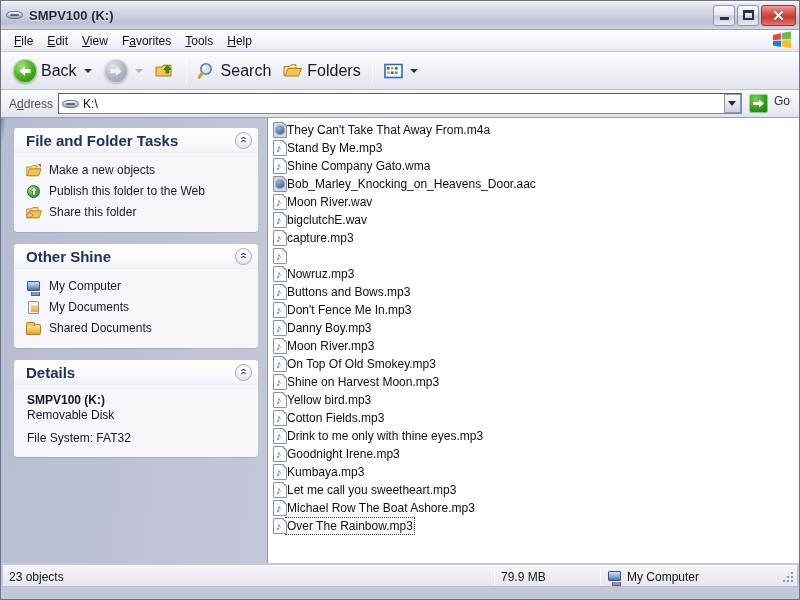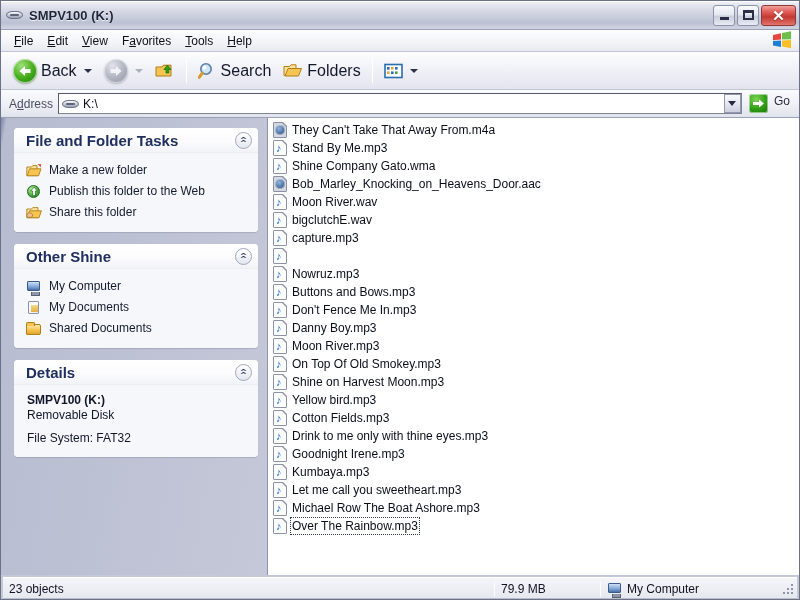--- a/index.html
+++ b/index.html
@@ -184,21 +184,21 @@
 
   
   #filelist {
     flex: 1; min-width: 0;
     background: #ffffff;
     border-left: 1px solid #8e94ab;
     padding: 3px 0 0 3px;
     overflow: hidden;
   }
   .frow {
-    display: flex; align-items: center; gap: 5px;
+    display: flex; align-items: center; 
     height: 18px; padding: 0 2px;
     white-space: nowrap;
   }
   .fname { font-size: 12px; color: #0b0e1a; }
   .frow.focused .fname { outline: 1px dotted #32384d; outline-offset: 1px; }
 
   
   .ficon { width: 14px; height: 16px; flex: none; position: relative; }
   .page {
     position: absolute; inset: 0;
@@ -222,21 +222,21 @@
     box-shadow: inset 0 0 0 1px rgba(255,255,255,.45);
   }
 
   
   #statusbar {
     height: 22px; flex: none;
     background: linear-gradient(180deg,#f4f5f8 0%, #e6e8ef 100%);
     border-top: 1px solid #ffffff;
     box-shadow: inset 0 -1px 0 #b9bdcb;
     display: flex; align-items: center;
-    margin: 2px 2px 0 2px;
+    margin: 2px 2px 12px 2px;
   }
   .sb-cell {
     height: 18px; display: flex; align-items: center; gap: 4px;
     padding: 0 6px; font-size: 12px; color: #10131f;
   }
   .sb-cell.grow { flex: 1; }
   .sb-div { width: 1px; height: 16px; background: #b6bac8; border-right: 1px solid #fdfdfe; }
   .grip { width: 14px; height: 14px; margin-left: auto; margin-right: 2px; position: relative; }
   .grip i { position: absolute; width: 2px; height: 2px; background: #8f95a8; }
 
@@ -436,21 +436,21 @@
         </div>
         <div class="panel-body">
           <div class="p-row link">
             <span class="ico">
               <svg width="16" height="16" viewBox="0 0 16 16">
                 <path d="M.8 4 L5.5 4 L6.8 2.6 L11 2.6 L11 12.6 L.8 12.6 Z" fill="#fae3a0" stroke="#b07f16" stroke-width=".9"></path>
                 <path d="M3.6 5.8 L15 5.8 L12.6 12.8 L1.2 12.8 Z" fill="#f6c452" stroke="#b07f16" stroke-width=".9"></path>
                 <path d="M11.5 1 L15 1 L15 4.6 Z" fill="#e05a3a"></path>
               </svg>
             </span>
-            <span class="lbl">Make a new folder</span>
+            <span class="lbl">Make a new objects</span>
           </div>
           <div class="p-row link">
             <span class="ico">
               <span class="globe"></span>
               <svg width="16" height="16" viewBox="0 0 16 16" style="position:absolute;left:0;top:0">
                 <path d="M8 3.2 L11.4 7 L9.4 7 L9.4 11.6 L6.6 11.6 L6.6 7 L4.6 7 Z" fill="#ffffff" stroke="#1f6b22" stroke-width=".7"></path>
               </svg>
             </span>
             <span class="lbl">Publish this folder to the Web</span>
           </div>

